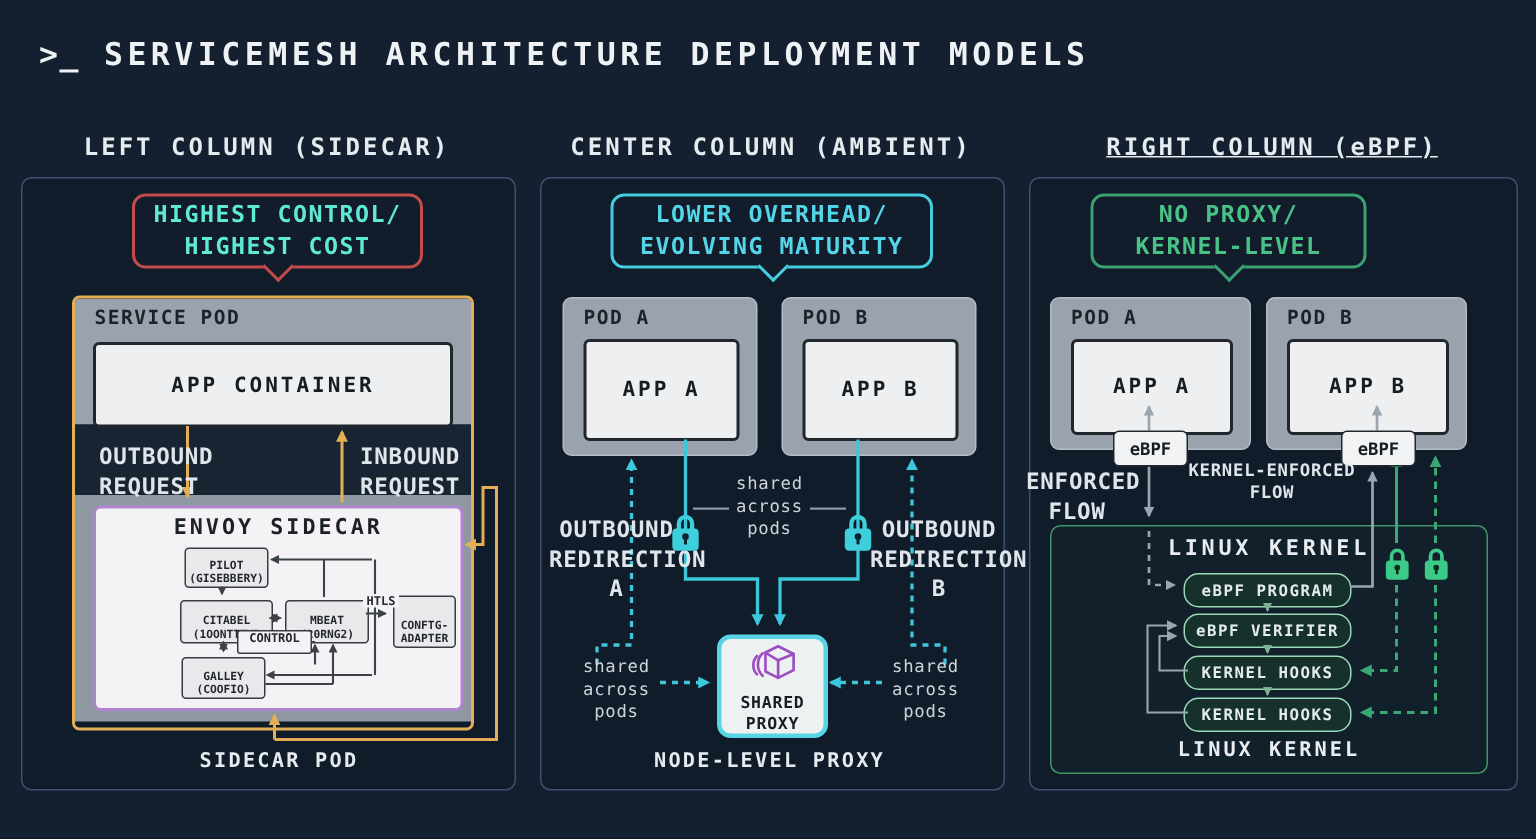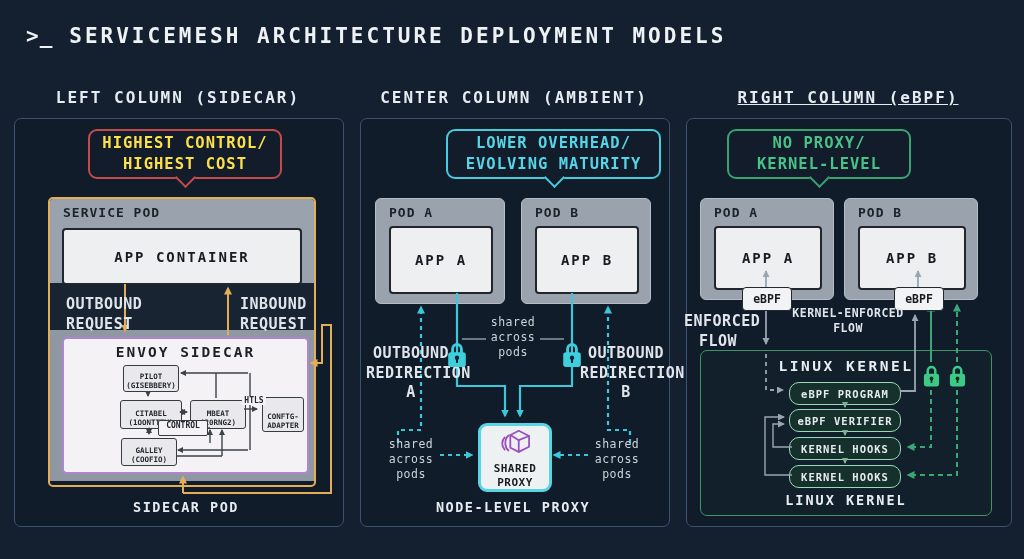--- a/index.html
+++ b/index.html
@@ -23,21 +23,21 @@
   #title-row .prompt{margin-right:16px;letter-spacing:1px;}
   .callout{
     position:absolute;height:46px;border-radius:9px;background:#121c2a;
     display:flex;flex-direction:column;justify-content:center;
     font-weight:700;font-size:15.5px;letter-spacing:1px;text-align:center;line-height:1.35;
   }
   .callout .tail{
     position:absolute;width:13px;height:13px;left:50%;bottom:-8px;margin-left:-7px;
     background:#121c2a;transform:rotate(45deg);
   }
-  .callout.red{border:2.5px solid #c44b4b;color:#fde047;align-items:center;}
+  .callout.red{border:2.5px solid #c44b4b;color:#5eead4;align-items:center;}
   .callout.red .tail{border-right:2.5px solid #c44b4b;border-bottom:2.5px solid #c44b4b;}
   .callout.cyan{border:2.5px solid #45ccdf;color:#55d6e8;}
   .callout.cyan .tail{border-right:2.5px solid #45ccdf;border-bottom:2.5px solid #45ccdf;}
   .callout.green{border:2.5px solid #3aa171;color:#49c287;}
   .callout.green .tail{border-right:2.5px solid #3aa171;border-bottom:2.5px solid #3aa171;}
   .pod{
     position:absolute;background:#9aa3ad;border-radius:6px;border:1px solid #b5bcc3;
   }
   .pod-title{padding:6px 0 0 13px;font-size:13px;font-weight:700;letter-spacing:1px;color:#1b2229;}
   .appbox{
@@ -79,21 +79,21 @@
 
   <div class="panel" style="left:14px;width:328px;"></div>
   <div class="panel" style="left:360px;width:308px;"></div>
   <div class="panel" style="left:686px;width:324px;"></div>
 
   <div class="callout red" style="left:88px;top:129px;width:190px;">
     <span>HIGHEST CONTROL/</span>
     <span>HIGHEST COST</span>
     <div class="tail"></div>
   </div>
-  <div class="callout cyan" style="left:407px;top:129px;width:211px;margin-left:39px;">
+  <div class="callout cyan" style="left:407px;top:129px;width:211px;">
     <span>LOWER OVERHEAD/</span>
     <span>EVOLVING MATURITY</span>
     <div class="tail"></div>
   </div>
   <div class="callout green" style="left:727px;top:129px;width:180px;">
     <span>NO PROXY/</span>
     <span>KERNEL-LEVEL</span>
     <div class="tail"></div>
   </div>
 

